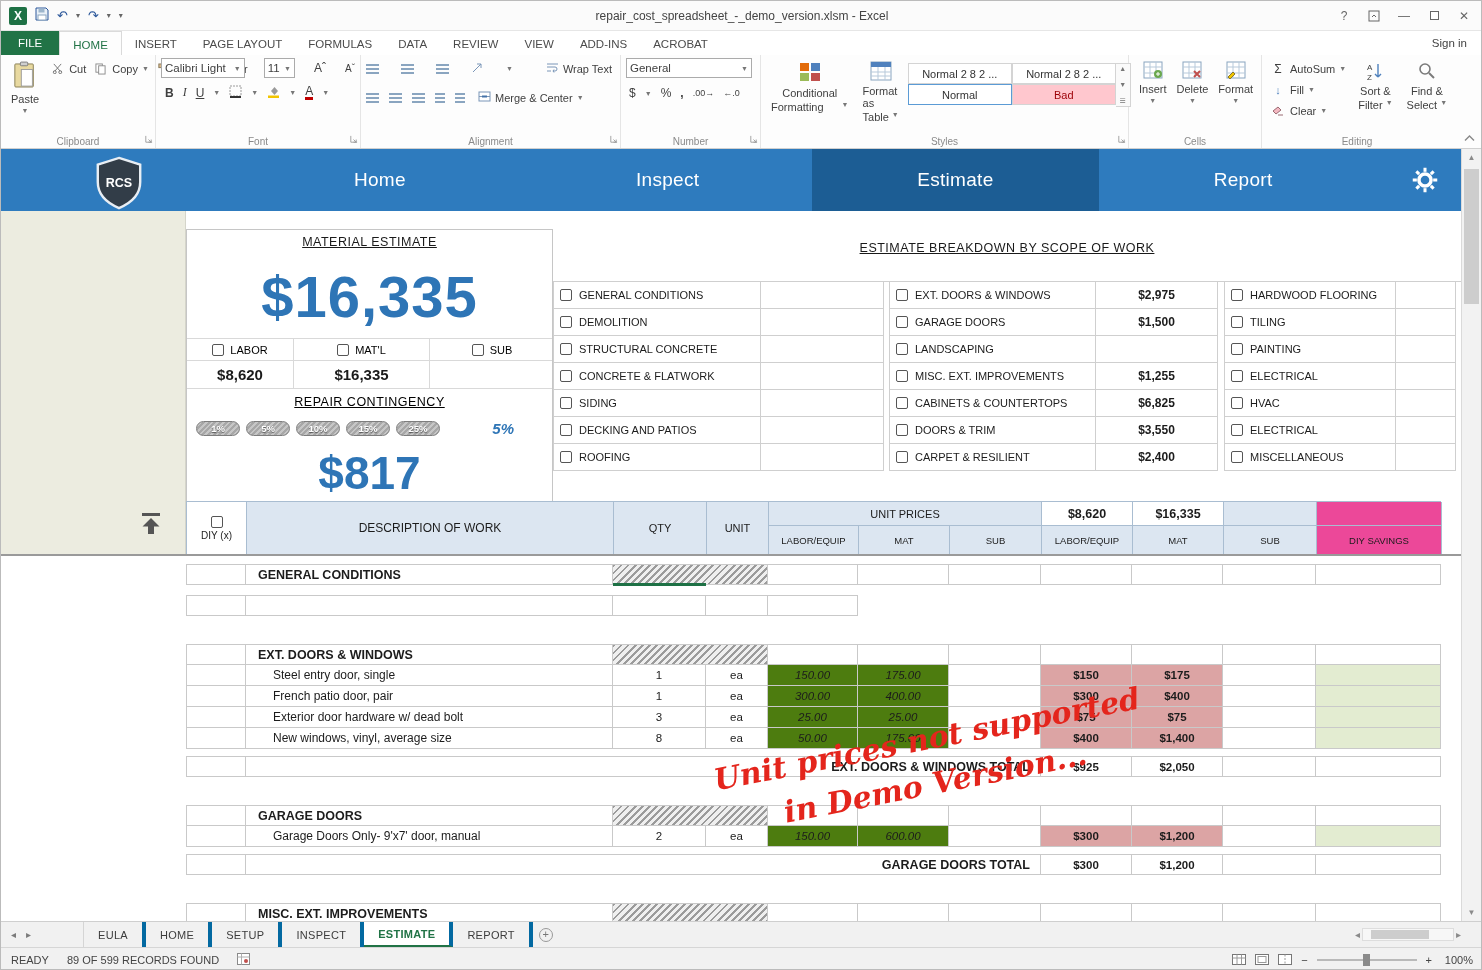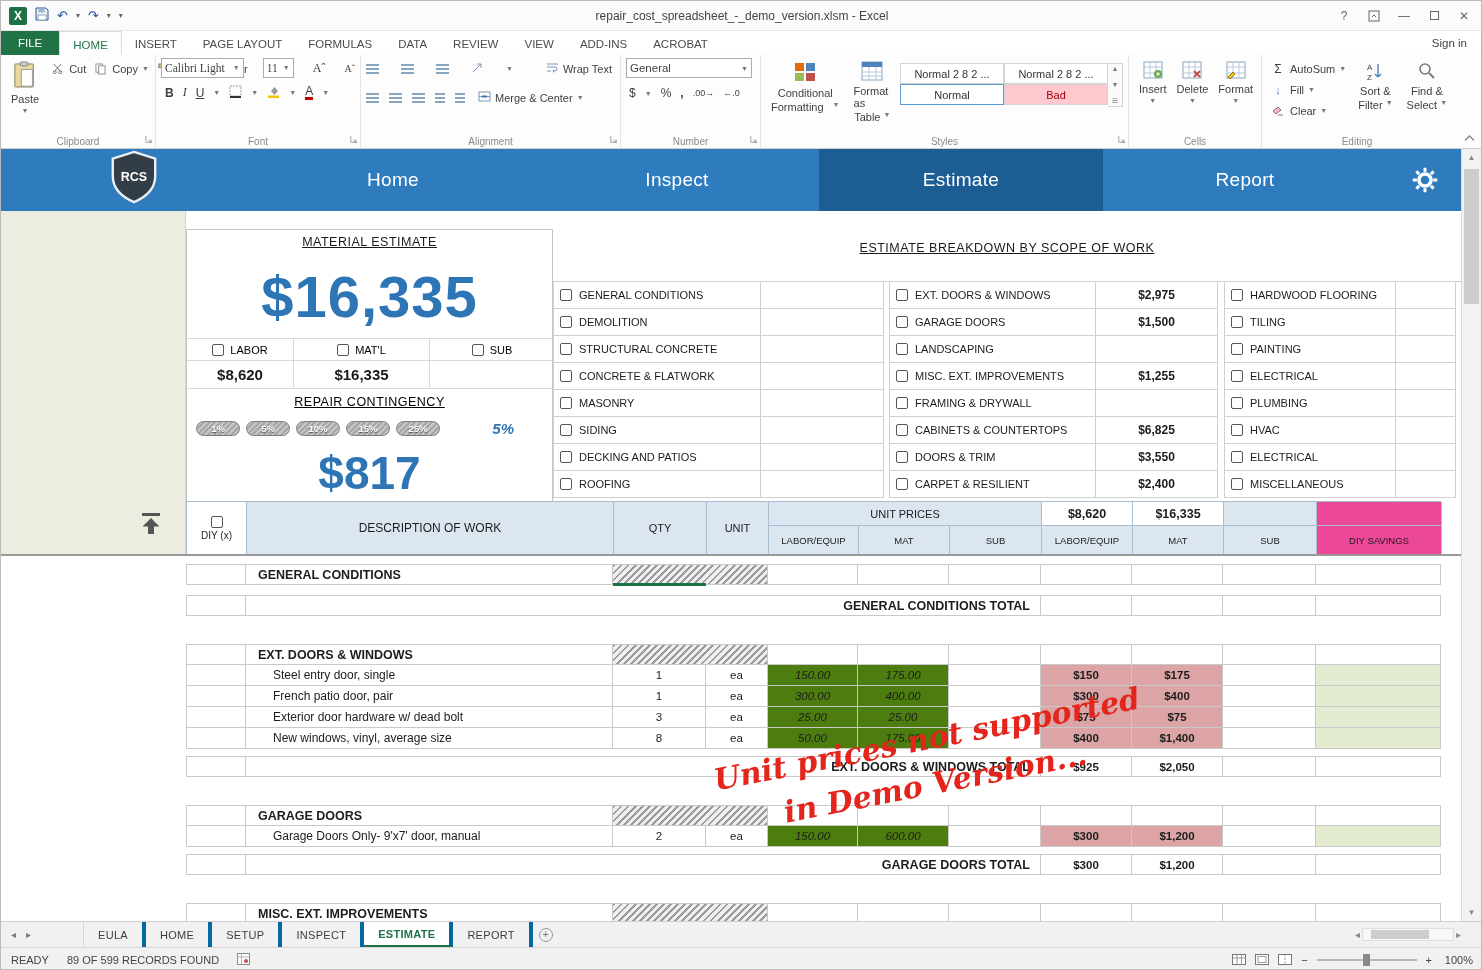--- a/index.html
+++ b/index.html
@@ -40,21 +40,21 @@
   .mini-ic{display:inline-flex;align-items:center;justify-content:center;width:16px;height:14px;}
   .lines{width:13px;height:10px;background:repeating-linear-gradient(#8aa5c0 0 2px,transparent 2px 4px);}
   .stylecell{width:104px;height:21px;border:1px solid #d4d4d4;display:flex;align-items:center;justify-content:center;font-size:11px;background:#fff;color:#333;}
   .stylecell.sel{border:1.5px solid #5b9bd5;}
   .stylecell.bad{background:#ffc7ce;color:#9c0006;}
   .gal-side{display:flex;flex-direction:column;justify-content:space-between;border:1px solid #d4d4d4;border-left:none;width:15px;align-items:center;padding:1px 0;color:#777;font-size:7px;background:#fafafa;}
   .ribbon-collapse{position:absolute;right:8px;bottom:4px;color:#888;}
 
   
   .navband{position:absolute;left:0;top:148px;width:1462px;height:62px;background:#2e7bbe;display:flex;color:#fff;}
-  .nav-logo{width:235px;display:flex;align-items:flex-start;justify-content:center;margin-left:15px;}
+  .nav-logo{width:235px;display:flex;align-items:flex-end;justify-content:center;}
   .nav-item{flex:1;display:flex;align-items:center;justify-content:center;font-size:19px;letter-spacing:.3px;}
   .nav-item.active{background:#1c5d94;}
   .nav-gear{width:76px;display:flex;align-items:center;justify-content:center;}
 
   
   .sheet{position:absolute;left:0;top:210px;width:1462px;height:710px;background:#fff;overflow:hidden;}
   .gutter{position:absolute;left:0;top:0;width:185px;height:345px;background:#ecece0;border-right:1px solid #d5d5ca;}
   .freeze{position:absolute;left:0;top:343px;width:1462px;height:2px;background:#9a9a9a;}
   .jump-top{position:absolute;left:134px;top:297px;width:32px;height:32px;display:flex;align-items:center;justify-content:center;}
 
@@ -241,21 +241,21 @@
         </div>
       </div>
       <div class="grp-label">Clipboard</div>
       <span class="dlg"><svg width="9" height="9" viewBox="0 0 10 10">
             <path d="M2 1v7h7" fill="none" stroke="#8a8a8a"></path>
             <path d="M5 5l3 3M8 5v3H5" fill="none" stroke="#8a8a8a"></path>
           </svg></span>
     </div>
 
     <div class="grp" style="width:205px">
-      <div style="display:flex;gap:19px;align-items:center;font-family:Liberation Serif, serif;">
+      <div style="display:flex;gap:19px;align-items:center;">
         <div class="combo" style="width:112px">
           <span>Calibri Light</span>
             <span class="arrow">▼</span>
         </div>
         <div class="combo" style="width:40px">
           <span>11</span>
             <span class="arrow">▼</span>
         </div>
         <span style="font-size:12px;">Aˆ</span>
         <span style="font-size:10px;">Aˇ</span>
@@ -348,21 +348,21 @@
     <div class="grp" style="width:368px">
       <div style="display:flex;gap:4px;align-items:flex-start;">
         <div class="rbtn-lg">
           <span><svg width="22" height="22" viewBox="0 0 22 22">
                 <rect x="1" y="2" width="9" height="8" fill="#e26b0a"></rect>
                 <rect x="12" y="2" width="9" height="8" fill="#4f81bd"></rect>
                 <rect x="1" y="12" width="9" height="8" fill="#9bbb59"></rect>
                 <rect x="12" y="12" width="9" height="8" fill="#c0504d"></rect>
               </svg></span>
           <span>Conditional</span>
-          <span style="display:flex;gap:9px;text-align:center;">
+          <span style="display:flex;gap:18px;text-align:center;">
               <span>Formatting</span>
               <span class="arrow">▼</span>
             </span>
         </div>
         <div class="rbtn-lg">
           <span><svg width="22" height="20" viewBox="0 0 22 20">
                 <rect x="1" y="1" width="20" height="18" fill="#fff" stroke="#8aa5c0"></rect>
                 <rect x="1" y="1" width="20" height="5" fill="#4f81bd"></rect>
                 <path d="M1 11h20M1 15h20M8 6v13M15 6v13" stroke="#b7c9da"></path>
               </svg></span>
@@ -635,39 +635,20 @@
             </div>
           <div class="bc bv">$1,255</div>
           <div class="bgap"></div>
           <div class="bc bl">
               <span class="cb"></span>
               <span>ELECTRICAL</span>
             </div>
           <div class="bc bv"></div>
         </div>
 
-        <div class="b-row">
-          <div class="bc bl">
-              <span class="cb"></span>
-              <span>MASONRY</span>
-            </div>
-          <div class="bc bv"></div>
-          <div class="bgap"></div>
-          <div class="bc bl">
-              <span class="cb"></span>
-              <span>FRAMING &amp; DRYWALL</span>
-            </div>
-          <div class="bc bv"></div>
-          <div class="bgap"></div>
-          <div class="bc bl">
-              <span class="cb"></span>
-              <span>PLUMBING</span>
-            </div>
-          <div class="bc bv"></div>
-        </div>
 
         <div class="b-row">
           <div class="bc bl">
               <span class="cb"></span>
               <span>SIDING</span>
             </div>
           <div class="bc bv"></div>
           <div class="bgap"></div>
           <div class="bc bl">
               <span class="cb"></span>
@@ -760,21 +741,20 @@
           <div class="c"></div>
           <div class="c"></div>
         <div class="c"></div>
           <div class="c"></div>
           <div class="c"></div>
           <div class="c"></div>
       </div>
       <div class="gap" style="height:10px"></div>
       <div class="row bt">
         <div class="c"></div>
-        <div class="c tlbl">GENERAL CONDITIONS TOTAL</div>
         <div class="c money"></div>
         <div class="c money"></div>
         <div class="c"></div>
           <div class="c"></div>
       </div>
       <div class="gap" style="height:28px"></div>
 
       <div class="row bt">
         <div class="c"></div>
         <div class="c secn">EXT. DOORS &amp; WINDOWS</div>

